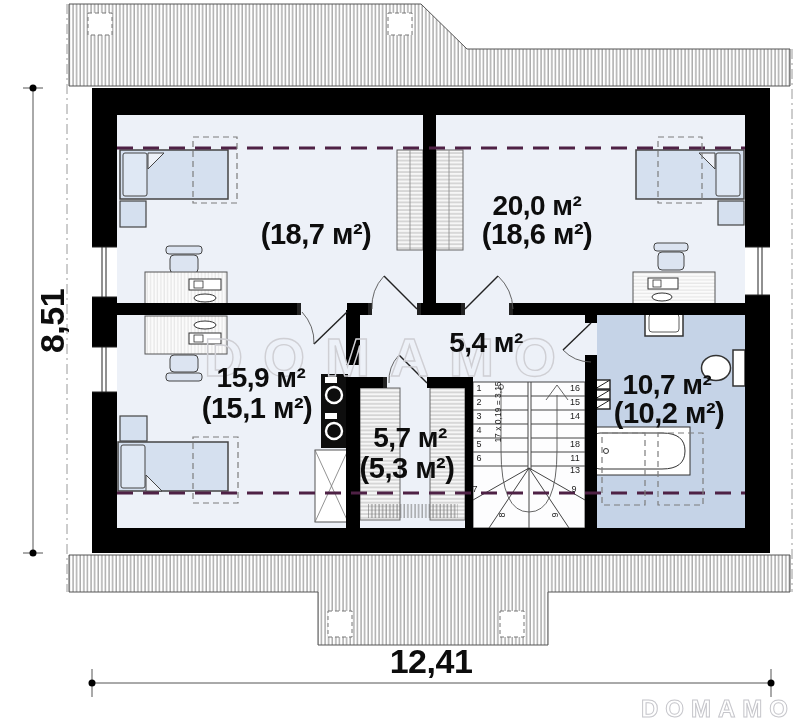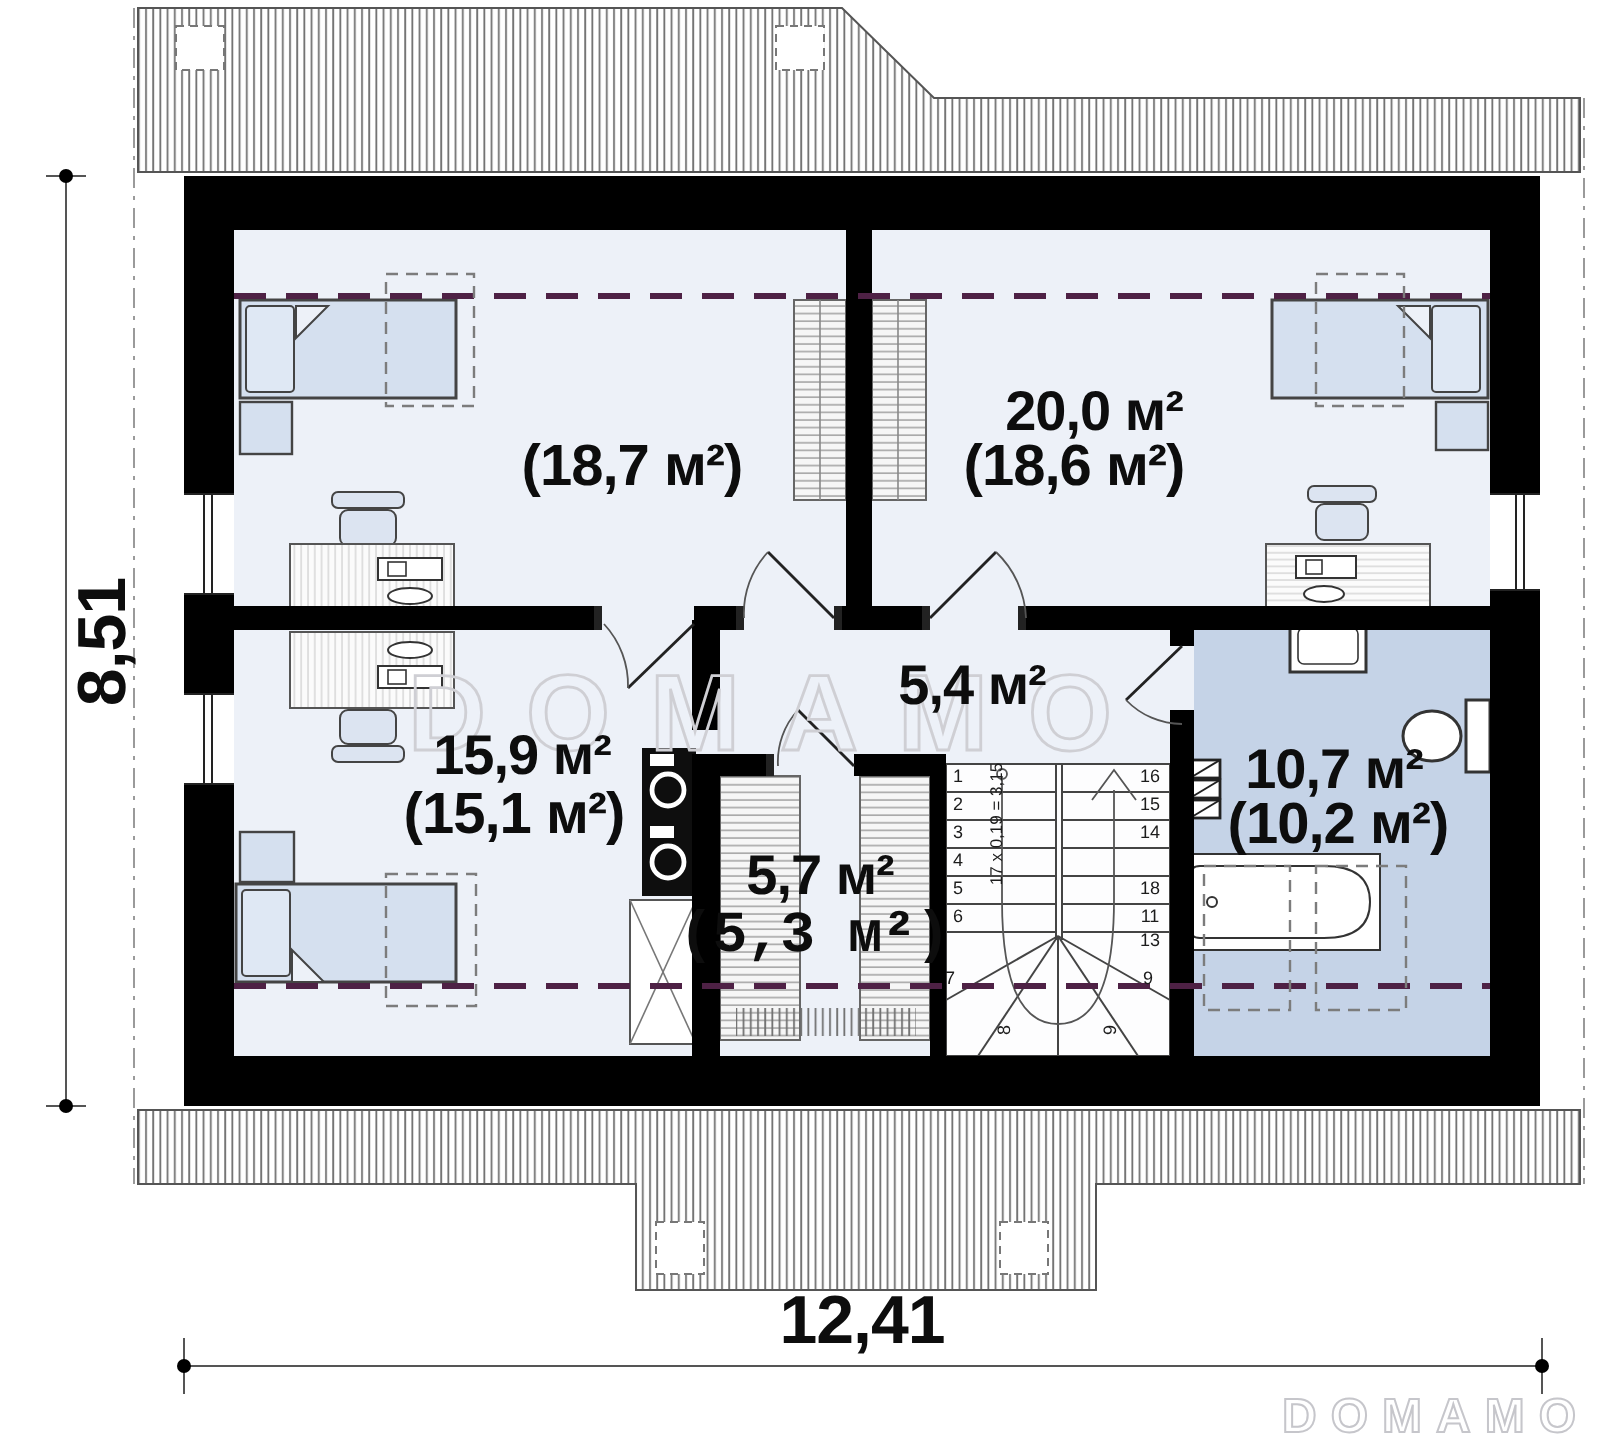--- a/index.html
+++ b/index.html
@@ -278,27 +278,27 @@
     <rect x="193" y="437" width="45" height="66"></rect>
     <rect x="602" y="433" width="43" height="72"></rect>
     <rect x="658" y="433" width="45" height="72"></rect>
   </g>
 </svg>
 
 <div class="wm-center">DOMAMO</div>
 <div class="wm-corner">DOMAMO</div>
 
 <div class="lbl area-paren" style="left:316px;top:234px;">(18,7 м²)</div>
-<div class="lbl area-main" style="left:537px;top:206px;margin-left:10px;">20,0 м²</div>
+<div class="lbl area-main" style="left:537px;top:206px;">20,0 м²</div>
 <div class="lbl area-paren" style="left:537px;top:234px;">(18,6 м²)</div>
 <div class="lbl area-main" style="left:486px;top:343px;">5,4 м²</div>
 <div class="lbl area-main" style="left:261px;top:378px;">15,9 м²</div>
 <div class="lbl area-paren" style="left:257px;top:408px;">(15,1 м²)</div>
 <div class="lbl area-main" style="left:410px;top:438px;">5,7 м²</div>
-<div class="lbl area-paren" style="left:407px;top:468px;font-family:Liberation Mono, monospace;">(5,3 м²)</div>
+<div class="lbl area-paren" style="left:407px;top:468px;">(5,3 м²)</div>
 <div class="lbl area-main" style="left:667px;top:385px;">10,7 м²</div>
 <div class="lbl area-paren" style="left:669px;top:413px;">(10,2 м²)</div>
 
 <div class="lbl dim" style="left:431px;top:661px;">12,41</div>
 <div class="lbl dim dim-v" style="left:52px;top:321px;">8,51</div>
 
 <div class="stair-formula">17 x 0,19 = 3,15</div>
 <div class="snum" style="left:471px;top:383px;">1</div>
 <div class="snum" style="left:471px;top:397px;">2</div>
 <div class="snum" style="left:471px;top:411px;">3</div>

